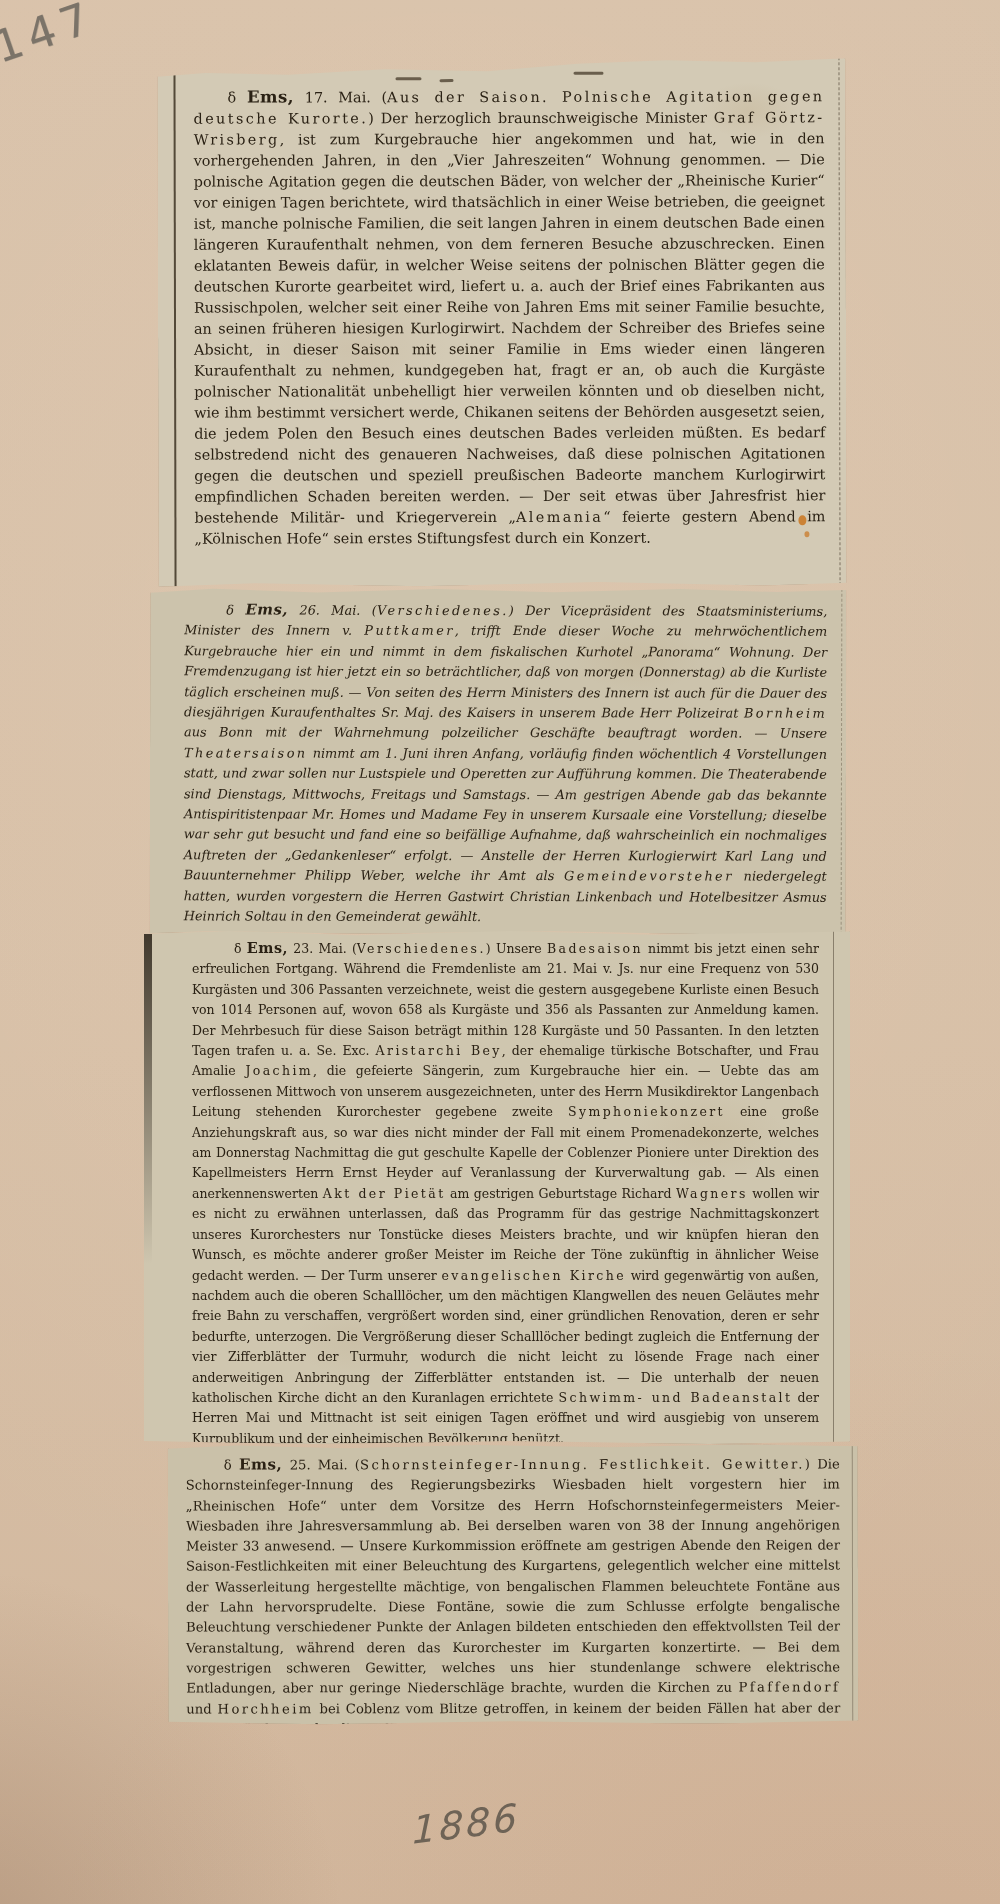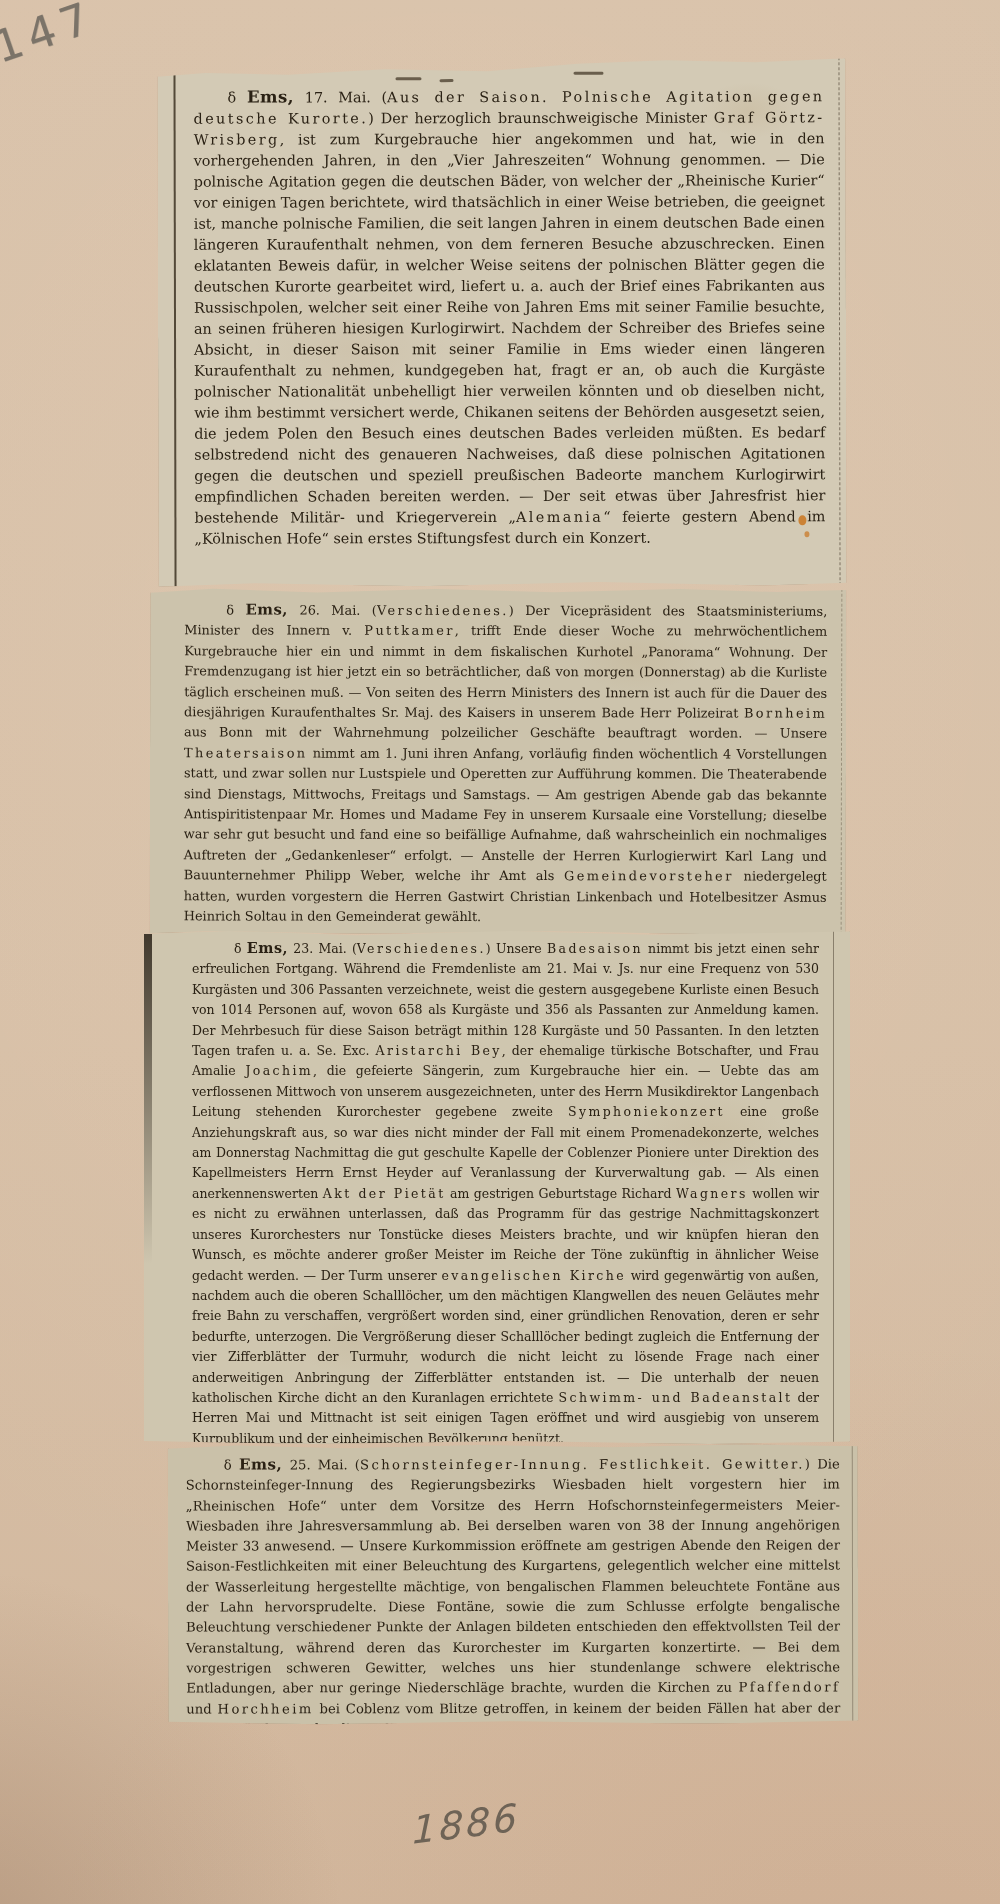--- a/index.html
+++ b/index.html
@@ -71,21 +71,21 @@
     background:
       radial-gradient(90px 50px at 70% 20%, rgba(150,110,50,.08), transparent 70%),
       #ccc3ac;
     clip-path:polygon(0 1.6%,9% .4%,24% 1.4%,41% .3%,58% 1.2%,76% .2%,90% 1%,100% .4%,100% 99.4%,83% 100%,58% 99.2%,30% 100%,9% 99.3%,0 100%);
   }
   .c2 .txt{
     border-right:1px dashed rgba(52,40,26,.32);
     margin-right:4px;
     padding:12px 14px 8px 34px;
   }
-  .c2 p{font-size:12.9px;line-height:20.4px;text-indent:42px;}
+  .c2 p{font-size:12.9px;line-height:20.4px;text-indent:42px;font-style:italic;}
 
   
   .c3{
     left:144px;top:930px;width:706px;height:514px;
     background:
       radial-gradient(110px 60px at 80% 40%, rgba(150,110,50,.08), transparent 70%),
       radial-gradient(90px 50px at 30% 80%, rgba(140,100,60,.07), transparent 70%),
       #cfc6af;
     clip-path:polygon(0 .8%,12% .2%,30% 1%,52% .2%,72% .9%,100% .3%,100% 99.5%,80% 100%,52% 99.4%,24% 100%,0 99.4%);
   }

